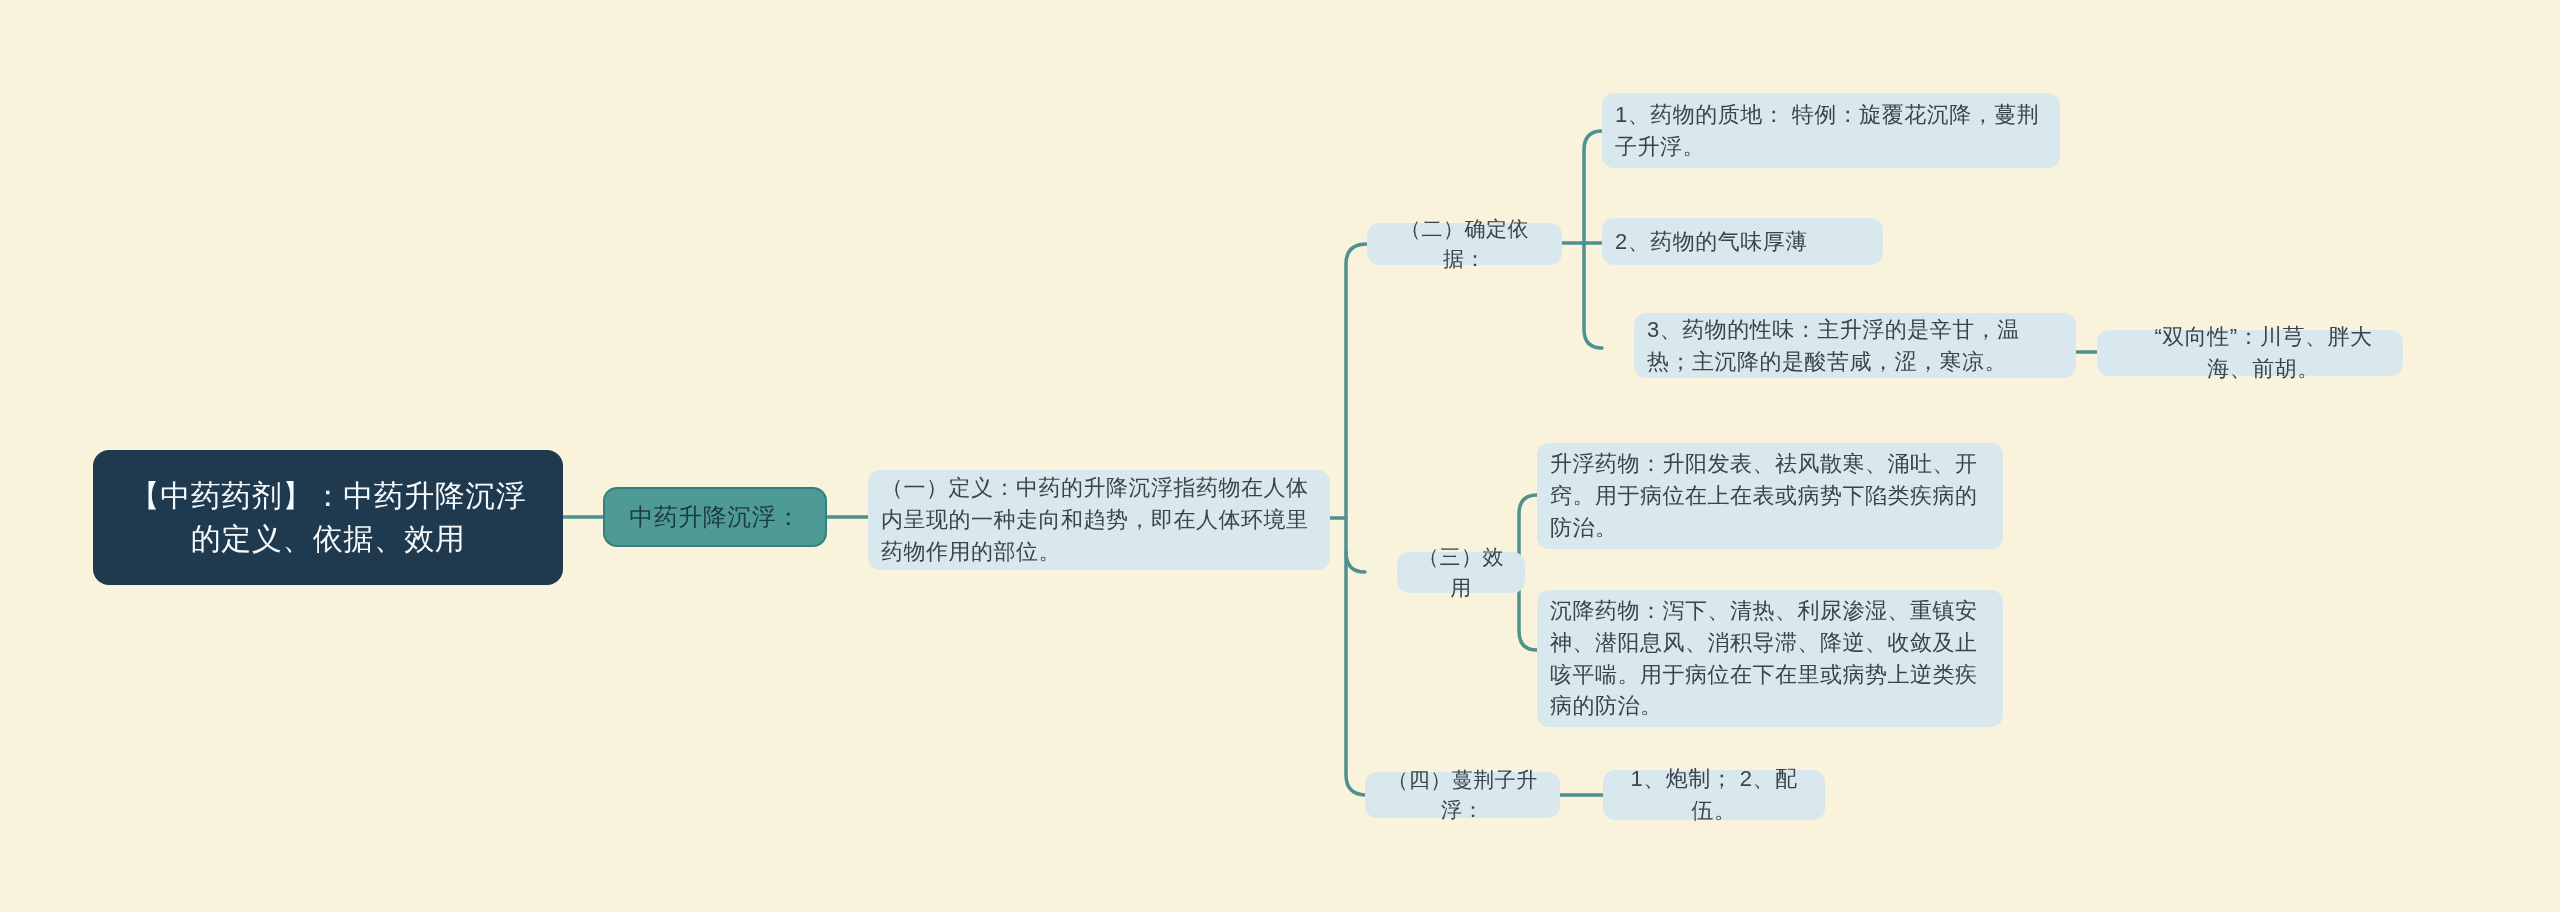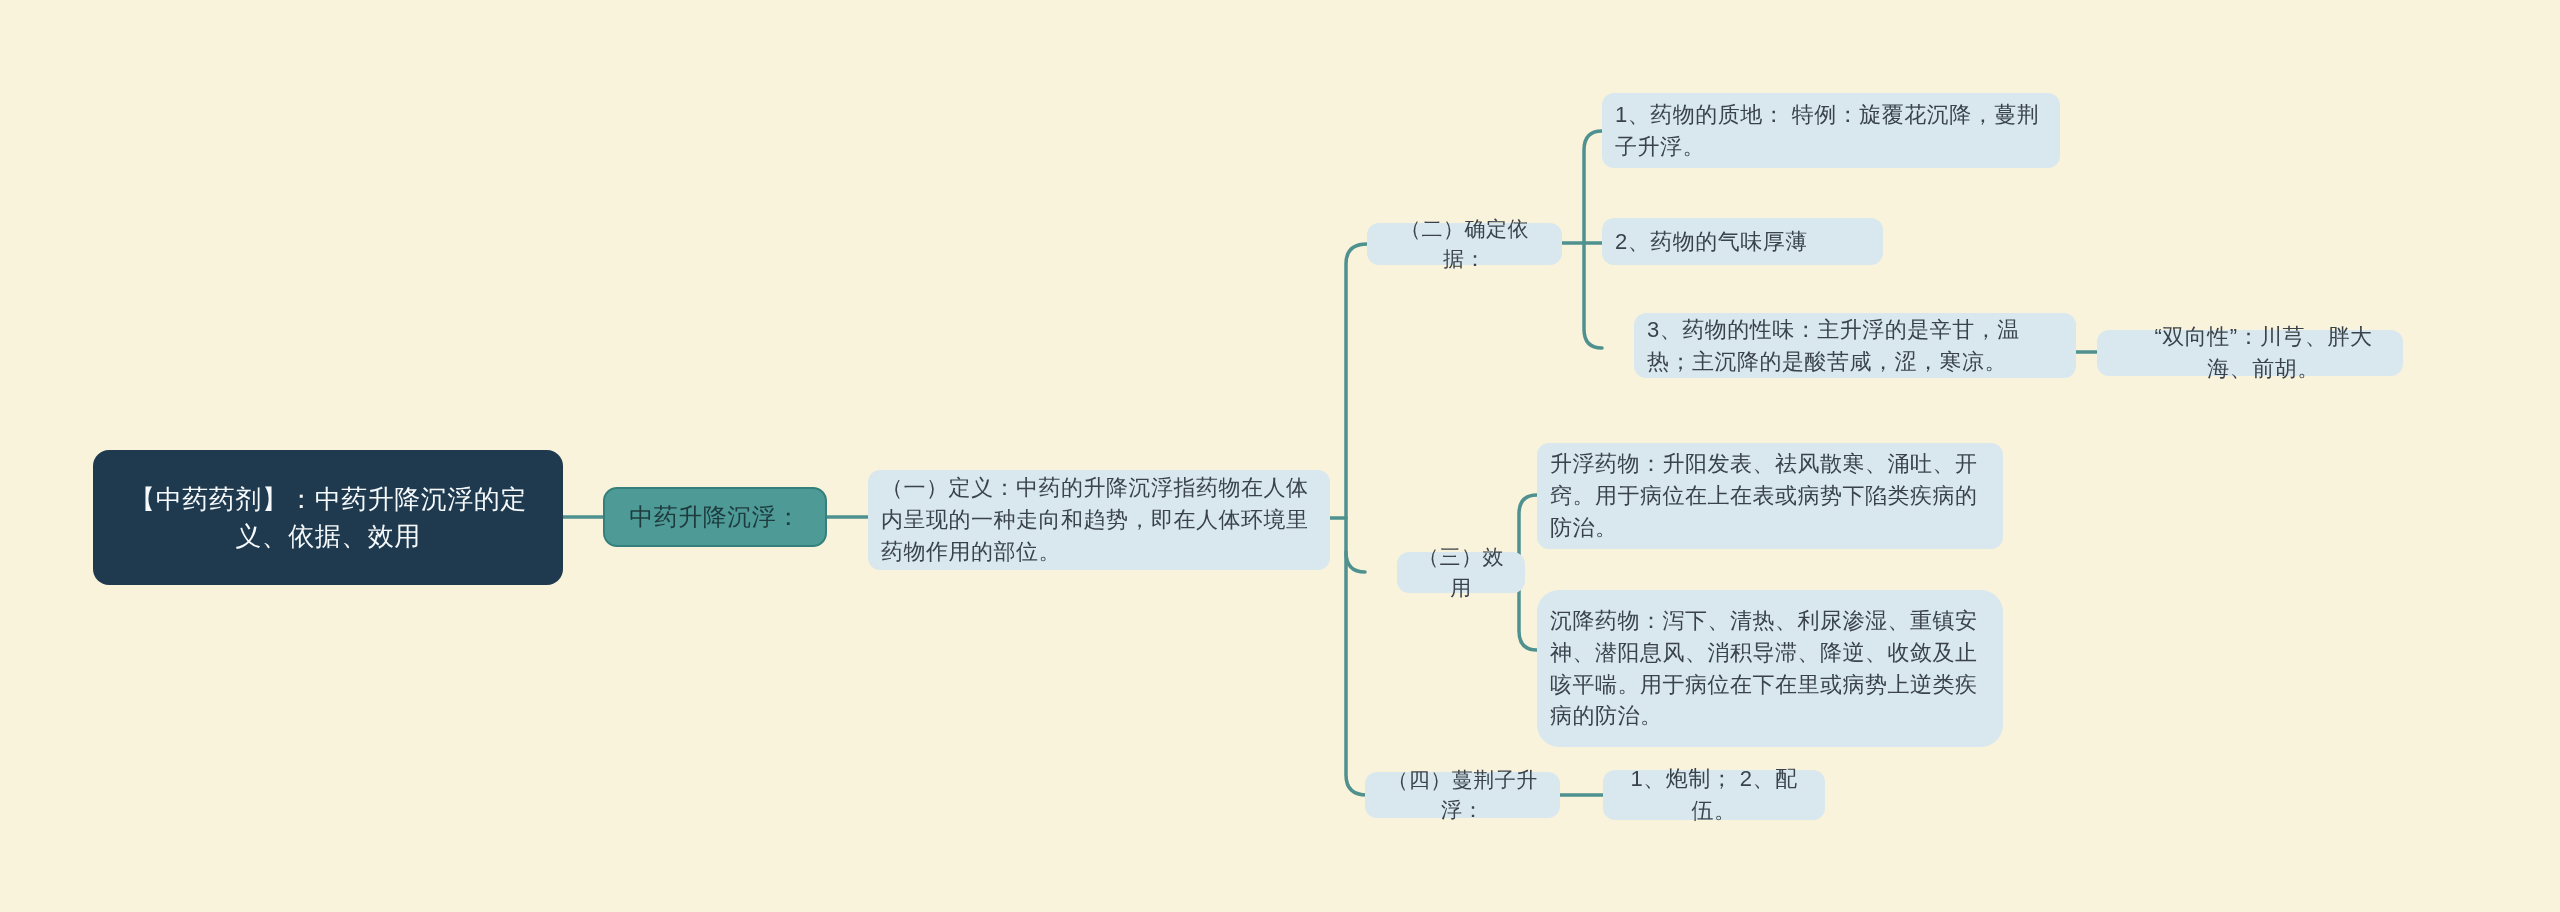--- a/index.html
+++ b/index.html
@@ -35,21 +35,21 @@
     align-items:center;
     padding:6px 13px;
     letter-spacing:0.5px;
   }
   .node .txt{width:100%;}
   .root-node{
     left:93px;top:450px;width:470px;height:135px;
     background:var(--root-bg);
     color:var(--root-text);
     border-radius:16px;
-    font-size:26px;
+    font-size:30px;
     line-height:1.42;
     justify-content:center;
     text-align:center;
     padding:4px 36px;
   }
   .topic-node{
     left:603px;top:487px;width:224px;height:60px;
     background:var(--topic-bg);
     border:2.5px solid var(--topic-border);
     border-radius:14px;
@@ -60,21 +60,21 @@
   }
   .def-node{left:868px;top:470px;width:462px;height:100px;}
   .branch-label{font-size:21px;justify-content:center;text-align:center;}
   .b2-node{left:1367px;top:223px;width:195px;height:42px;}
   .c1-node{left:1602px;top:93px;width:458px;height:75px;}
   .c2-node{left:1602px;top:218px;width:281px;height:47px;}
   .c3-node{left:1602px;top:313px;width:442px;height:65px;margin-left:32px;}
   .bidir-node{left:2097px;top:330px;width:306px;height:46px;justify-content:center;text-align:center;padding-left:40px;}
   .b3-node{left:1397px;top:552px;width:128px;height:41px;}
   .up-node{left:1537px;top:443px;width:466px;height:106px;line-break:anywhere;}
-  .down-node{left:1537px;top:590px;width:466px;height:157px;line-break:anywhere;border-radius:22px;}
+  .down-node{left:1537px;top:590px;width:466px;height:137px;line-break:anywhere;}
   .b4-node{left:1365px;top:772px;width:195px;height:46px;}
   .cond-node{left:1603px;top:770px;width:222px;height:50px;justify-content:center;text-align:center;}
 </style>
 </head>
 <body>
 
 <div class="canvas">
 
   <svg class="connectors" viewBox="0 0 2560 912" aria-hidden="true">
     <path d="M562 517 H603"></path>

